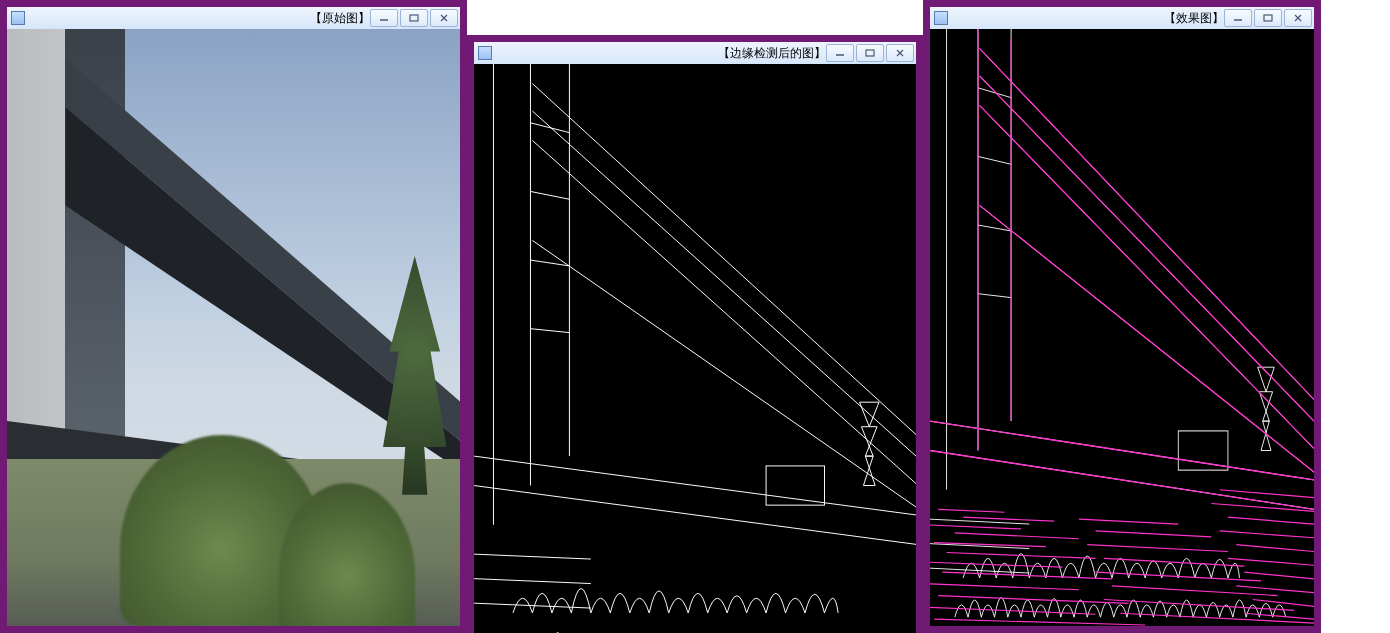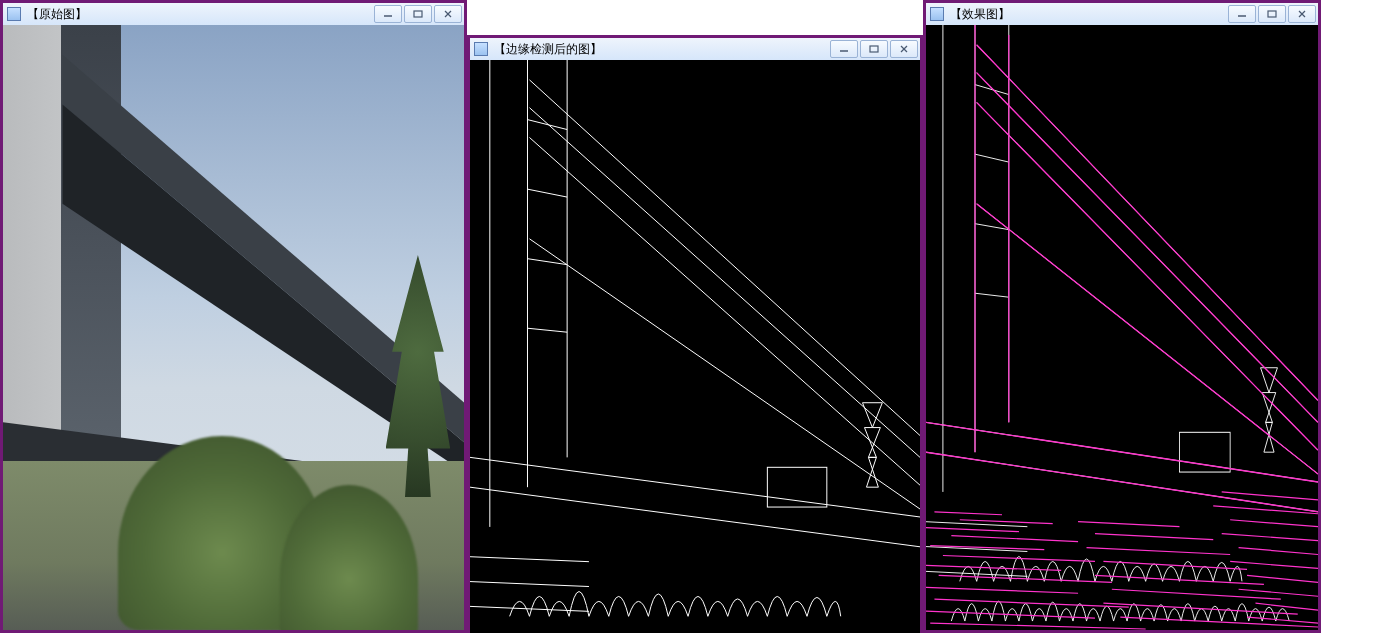--- a/index.html
+++ b/index.html
@@ -12,23 +12,24 @@
     height: 633px;
     overflow: hidden;
   }
   .desktop {
     position: relative;
     width: 1390px;
     height: 633px;
   }
   .win {
     position: absolute;
-    border: 3px solid #701a75;
+    border: 7px solid #701a75;
     background: #a3a3a3;
     box-sizing: border-box;
+    text-align: right;
   }
   .titlebar {
     height: 22px;
     background: linear-gradient(#eef4fc, #d6e6fa);
     display: flex;
     align-items: center;
     border-bottom: 1px solid #8fb5e5;
     user-select: none;
   }
   .tb-icon {

